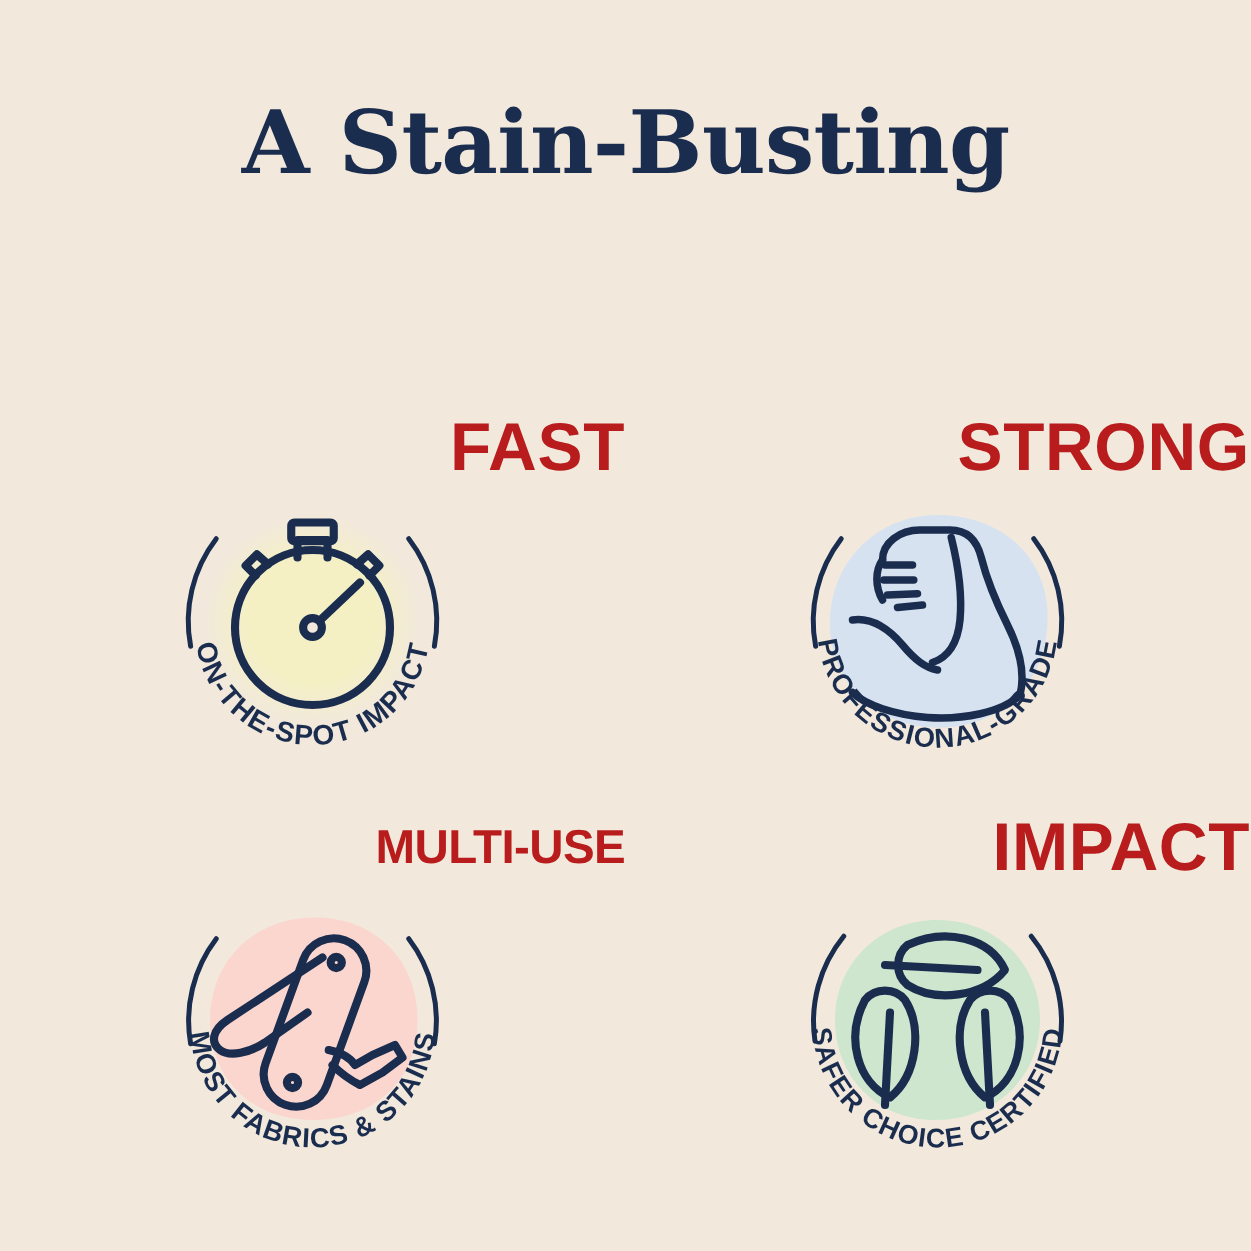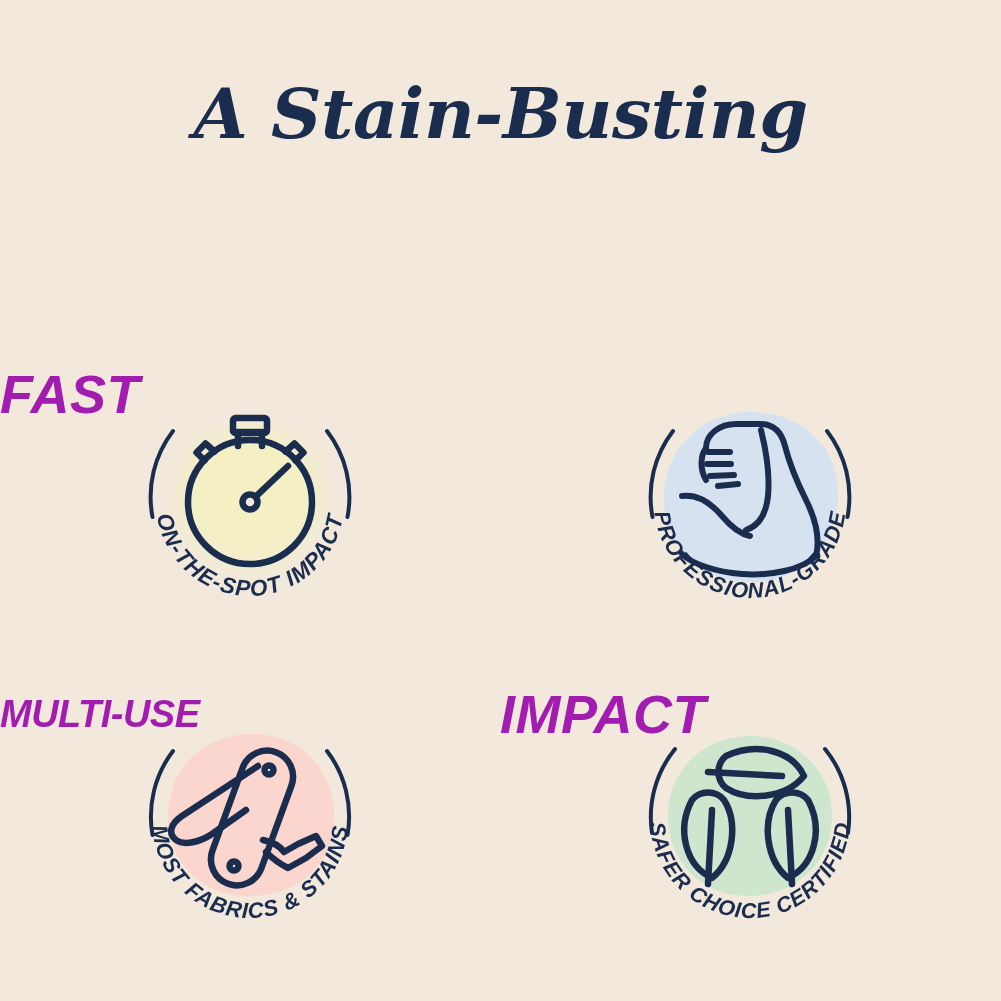--- a/index.html
+++ b/index.html
@@ -12,21 +12,20 @@
     background: #F2E9DC;
     font-family: "Liberation Sans", sans-serif;
     overflow: hidden;
     position: relative;
   }
   #page {
     position: relative;
     width: 826px;
     height: 1001px;
     background: #F2E9DC;
-    font-style: italic;
   }
 
   
   .title-block {
     position: absolute;
     top: 72px;
     left: 0;
     width: 1001px;
     text-align: center;
   }
@@ -54,29 +53,28 @@
   .badge {
     position: relative;
     width: 500px;
     height: 320px;
   }
   .badge-heading {
     position: absolute;
     top: 18px;
     left: 0;
     width: 500px;
-    text-align: left;
+    text-align: right;
     font-family: "Liberation Sans", sans-serif;
     font-weight: bold;
     font-size: 54px;
     line-height: 56px;
     letter-spacing: 0.5px;
-    color: #a21caf;
+    color: #b91c1c;
     white-space: nowrap;
-    margin-top: 36px;
   }
   .badge-heading.wide { font-size: 38px; letter-spacing: -0.5px; }
   .badge-emblem {
     position: absolute;
     top: 62px;
     left: 130px;
     width: 240px;
     height: 252px;
   }
   .badge-emblem svg { display: block; width: 240px; height: 252px; }
@@ -126,20 +124,21 @@
           </g>
 
           <text font-family="Liberation Sans, sans-serif" font-size="22.5" font-weight="bold" letter-spacing="1.2" fill="#1B2D4F">
             <textPath href="#arc-fast" startOffset="50%" text-anchor="middle">ON-THE-SPOT IMPACT</textPath>
           </text>
         </svg>
       </div>
     </div>
 
     <div class="badge">
+      <div class="badge-heading">STRONG</div>
       <div class="badge-emblem">
         <svg viewBox="0 0 240 252" xmlns="http://www.w3.org/2000/svg">
           <defs>
             <path id="arc-strong" d="M 24 128 A 96 96 0 0 0 216 128" fill="none"></path>
           </defs>
 
           <path d="M 120 38 C 168 38 206 68 208 116 C 210 166 176 206 126 208
                    C 74 210 36 176 34 128 C 32 78 70 38 120 38 Z" fill="#D6E2F0"></path>
           <g fill="none" stroke="#1B2D4F" stroke-width="4" stroke-linecap="round">
             <path d="M 43.0 57.0 A 108 108 0 0 0 22.5 143.0"></path>

